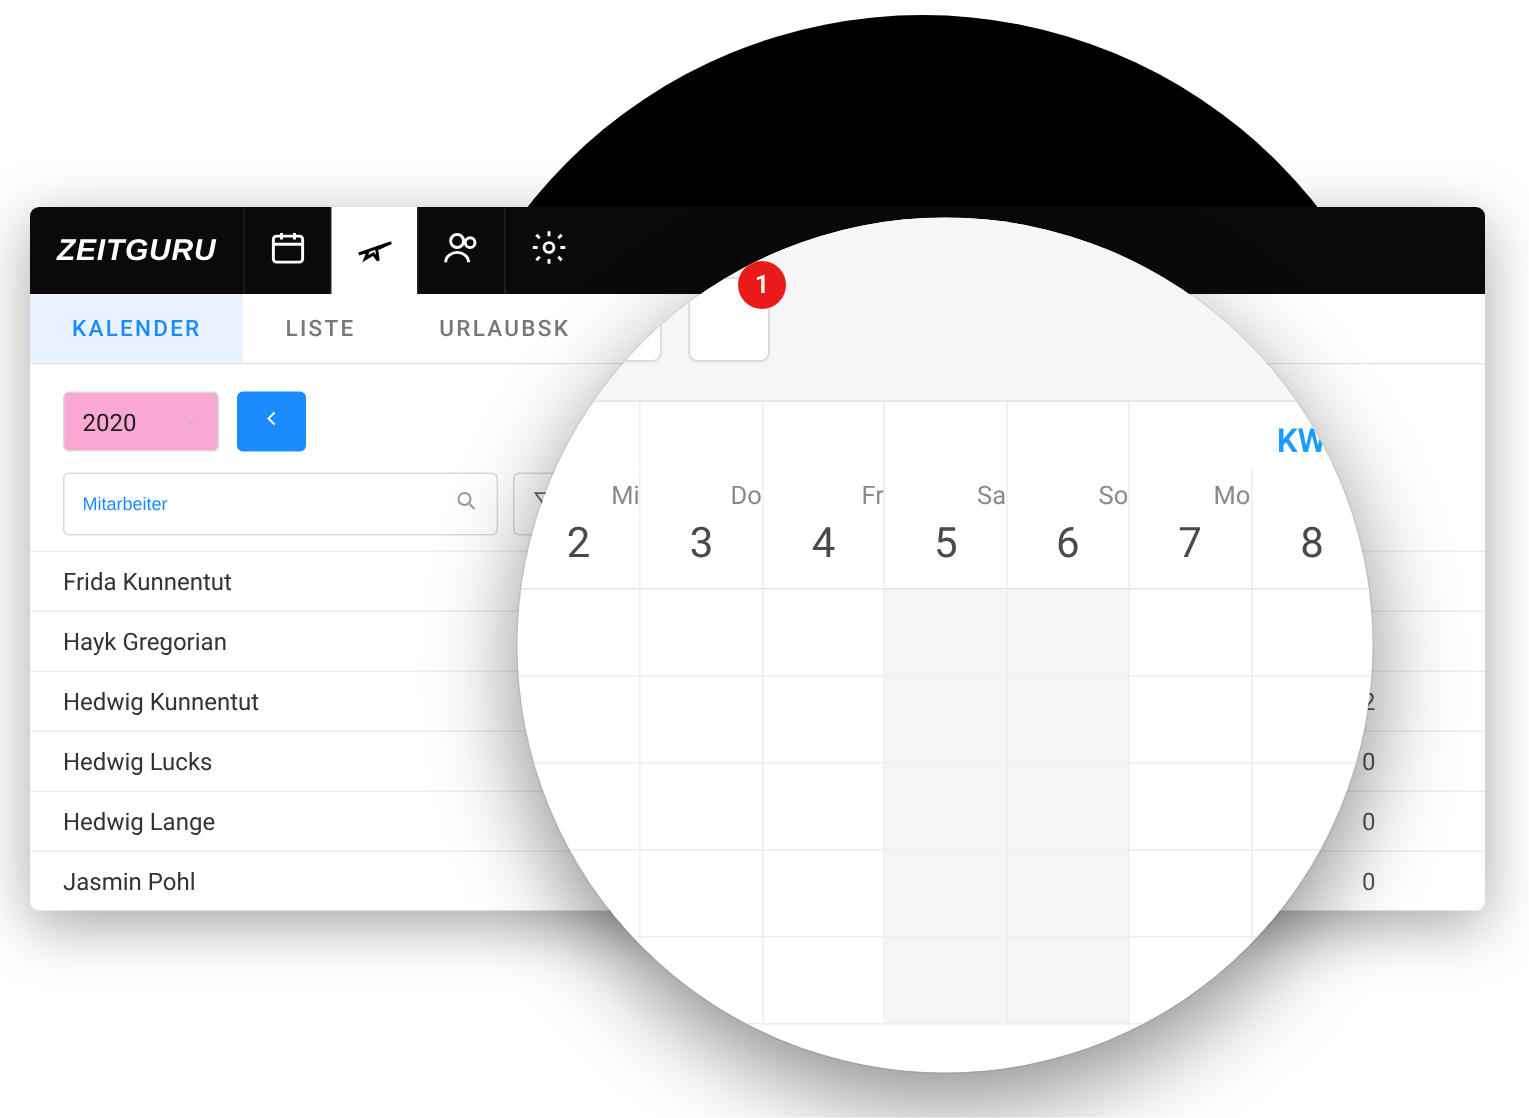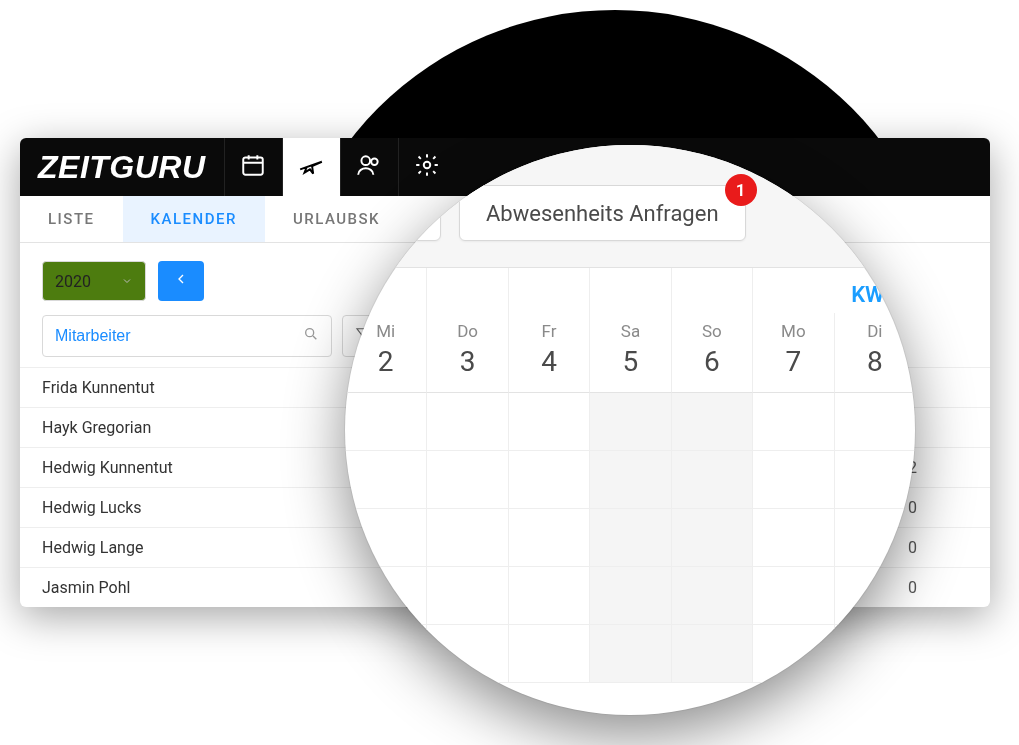--- a/index.html
+++ b/index.html
@@ -40,21 +40,21 @@
   .topbar {
     background: #0a0a0a;
     height: 58px;
     display: flex;
     align-items: stretch;
   }
   .logo {
     color: #fff;
     font-weight: 800;
     font-style: italic;
-    font-size: 32px;
+    font-size: 20px;
     letter-spacing: 0.5px;
     padding: 0 18px;
     display: flex;
     align-items: center;
     font-family: Arial, sans-serif;
   }
   .nav-icon {
     width: 58px;
     border-left: 1px solid #222;
     display: flex;
@@ -96,21 +96,21 @@
   }
   .select {
     border: 1px solid #d9d9d9;
     border-radius: 4px;
     padding: 8px 12px;
     display: flex;
     align-items: center;
     gap: 30px;
     font-size: 16px;
     color: #222;
-    background: #4d7c0f;
+    background: #f9a8d4;
     cursor: pointer;
     height: 40px;
   }
   .select .chev { color: #bbb; }
   .blue-btn {
     background: #1a8cff;
     border-radius: 4px;
     width: 46px;
     height: 40px;
     display: flex;
@@ -132,21 +132,21 @@
     border-radius: 4px;
     padding: 8px 12px;
     display: flex;
     align-items: center;
     justify-content: space-between;
     height: 42px;
   }
   .search-box input {
     border: none;
     outline: none;
-    font-size: 16px;
+    font-size: 12px;
     color: #ec4899;
     width: 100%;
   }
   .search-box input::placeholder { color: #1a8cff; }
   .search-box .mag { color: #999; font-size:16px; }
   .filter-small {
     border: 1px solid #d9d9d9;
     border-radius: 4px;
     width: 42px; height:42px;
     display:flex; align-items:center; justify-content:center;
@@ -232,21 +232,21 @@
     font-size: 22px;
     font-weight: 600;
     padding: 14px 0 6px 14px;
     border-left: 1px solid #eee;
   }
   .mag-week-head-row {
     display: grid;
     grid-template-columns: repeat(7, 1fr);
   }
   .mag-day-name {
-    text-align: center;
+    text-align: right;
     font-size: 17px;
     color: #8a8a8a;
     padding: 8px 0 2px 0;
     border-left: 1px solid #eee;
   }
   .mag-day-num {
     text-align: center;
     font-size: 28px;
     color: #4a4a4a;
     padding: 2px 0 14px 0;
@@ -311,22 +311,22 @@
       <span>
         <svg viewBox="0 0 24 24">
             <circle cx="12" cy="12" r="3"></circle>
             <path d="M12 2v3M12 19v3M4.2 4.2l2.1 2.1M17.7 17.7l2.1 2.1M2 12h3M19 12h3M4.2 19.8l2.1-2.1M17.7 6.3l2.1-2.1"></path>
           </svg>
       </span>
     </div>
   </div>
 
   <div class="subtabs">
+    <div class="subtab active">KALENDER</div>
     <div class="subtab">LISTE</div>
-    <div class="subtab active">KALENDER</div>
     <div class="subtab">URLAUBSK</div>
   </div>
 
   <div class="filter-row">
     <div class="select">
       <span>2020</span>
       <span class="chev">
         <svg width="12" height="12" viewBox="0 0 24 24">
             <path d="M6 9l6 6 6-6" stroke="#bbb" stroke-width="2" fill="none"></path>
           </svg>
@@ -397,21 +397,20 @@
           <svg viewBox="0 0 24 24">
             <path d="M4 8V5a1 1 0 011-1h3"></path>
               <path d="M20 8V5a1 1 0 00-1-1h-3"></path>
             <path d="M4 16v3a1 1 0 001 1h3"></path>
               <path d="M20 16v3a1 1 0 01-1 1h-3"></path>
             <line x1="4" y1="12" x2="20" y2="12"></line>
           </svg>
         </span>
       </div>
       <div class="req-btn">
-        <span>Abwesenheits Anfragen</span>
         <div class="badge">1</div>
       </div>
     </div>
 
     <div class="kw-wrap">
       <div class="kw-empty"></div>
         <div class="kw-empty"></div>
         <div class="kw-empty"></div>
         <div class="kw-empty"></div>
         <div class="kw-empty"></div>

